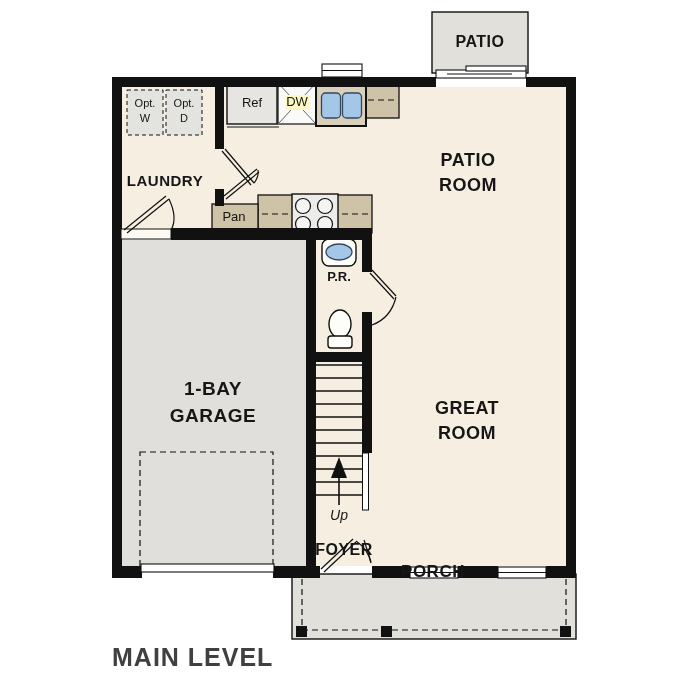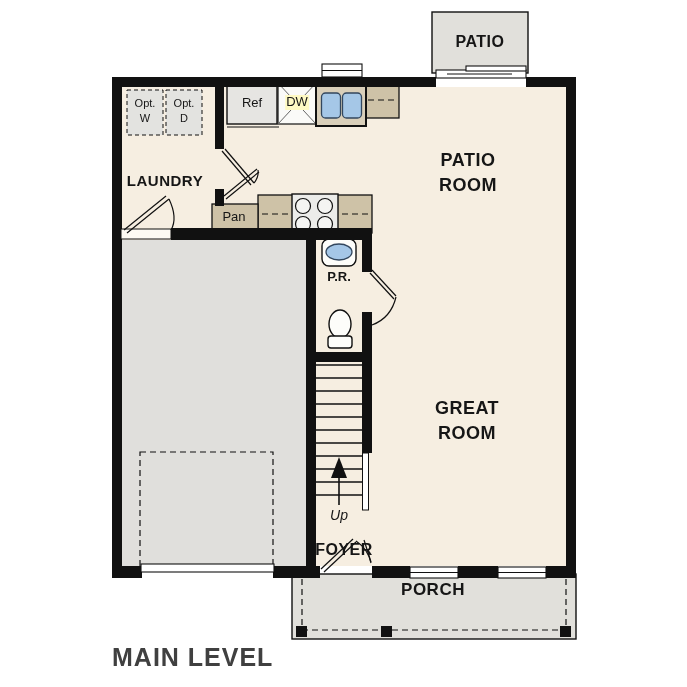--- a/index.html
+++ b/index.html
@@ -217,23 +217,24 @@
         <line class="doorline" x1="364" y1="540" x2="371" y2="562"></line>
         <path class="doorline" d="M356,541 Q368,549 371,563"></path>
       </g>
     </g>
   </svg>
 
   <div class="label room sz16" style="left:480px;top:33px;">PATIO</div>
   <div class="label room sz18" style="left:468px;top:148px;"><span>PATIO</span><br><span>ROOM</span></div>
   <div class="label room sz15" style="left:165px;top:172px;">LAUNDRY</div>
   <div class="label room sz18" style="left:467px;top:396px;"><span>GREAT</span><br><span>ROOM</span></div>
+  <div class="label room sz19 garage-label" style="left:213px;top:375px;"><span>1-BAY</span><br><span>GARAGE</span></div>
   <div class="label pr-label sz13" style="left:339px;top:270px;">P.R.</div>
   <div class="label room sz16" style="left:344px;top:541px;">FOYER</div>
-  <div class="label room sz17" style="left:433px;top:580px;">PORCH</div>
+  <div class="label room sz17" style="left:433px;top:562px;">PORCH</div>
 
   <div class="label sz13" style="left:252px;top:96px;">Ref</div>
   <div class="label sz13 dw-label" style="left:297px;top:95px;">DW</div>
   <div class="label sz13" style="left:234px;top:210px;">Pan</div>
   <div class="label sz11" style="left:145px;top:96px;"><span>Opt.</span><br><span>W</span></div>
   <div class="label sz11" style="left:184px;top:96px;"><span>Opt.</span><br><span>D</span></div>
   <div class="label sz14" style="left:339px;top:507px;font-style:italic;">Up</div>
 
   <div class="main-level">MAIN LEVEL</div>
 </div>

